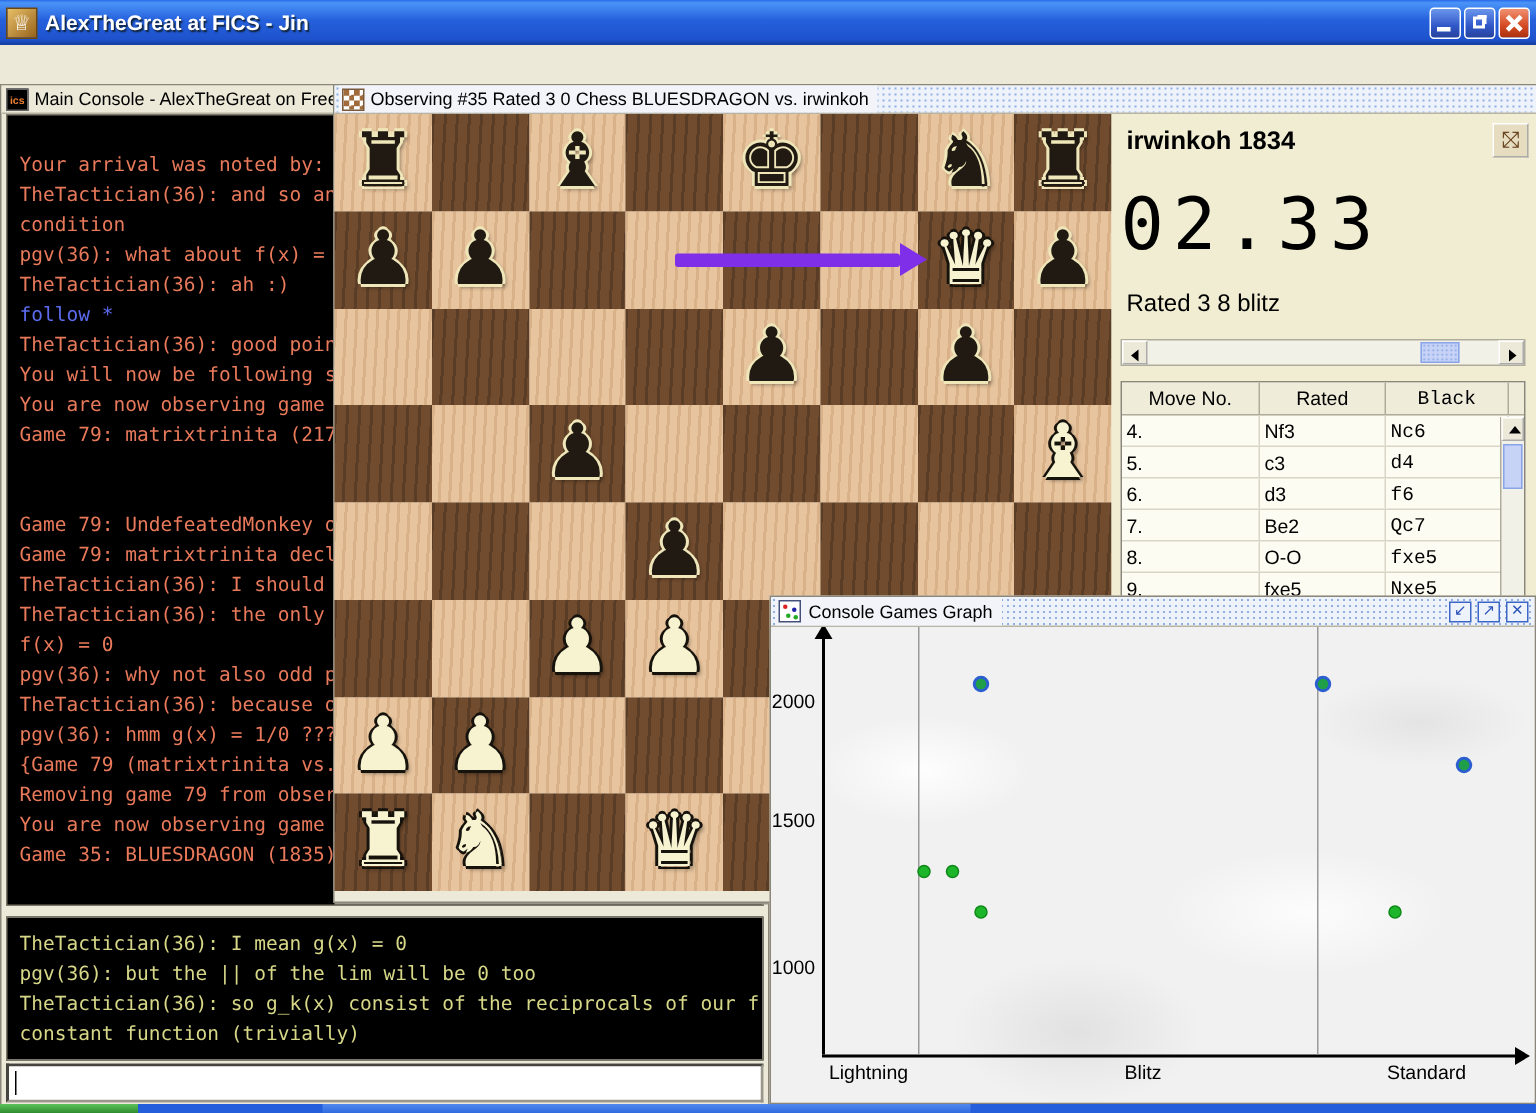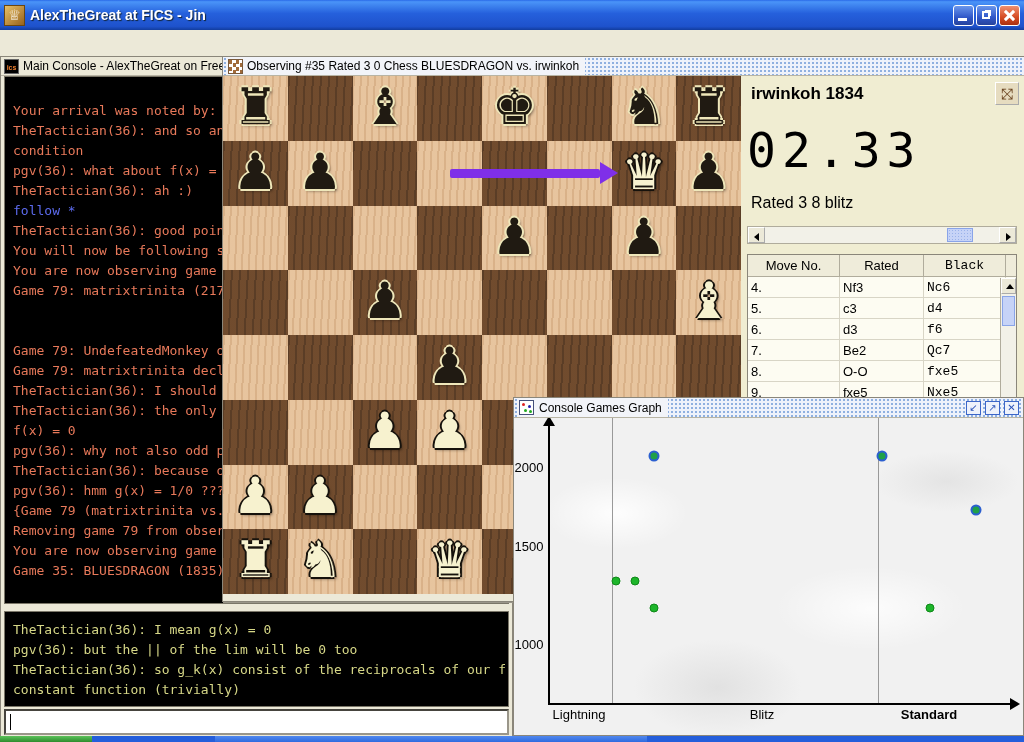--- a/index.html
+++ b/index.html
@@ -395,21 +395,21 @@
     <div class="graph" id="graph">
       <div class="gy-arrow"></div>
       <div class="gy-axis"></div>
       <div class="gx-axis"></div>
       <div class="gx-arrow"></div>
       <div class="gy-tick" style="top:42px;">2000</div>
       <div class="gy-tick" style="top:121px;">1500</div>
       <div class="gy-tick" style="top:219px;">1000</div>
       <div class="gx-cat" style="left:65px;">Lightning</div>
       <div class="gx-cat" style="left:224px;margin-left:24px;">Blitz</div>
-      <div class="gx-cat" style="left:415px;font-weight:bold;">Standard</div>
+      <div class="gx-cat" style="left:437px;">Standard</div>
     <div class="gx-divider" style="left: 98px;"></div>
         <div class="gx-divider" style="left: 364px;"></div>
         <div class="gpoint ringed" title="Blitz 2060" style="left: 140px; top: 38px;"></div>
         <div class="gpoint ringed" title="Standard 2060" style="left: 368px; top: 38px;"></div>
         <div class="gpoint ringed" title="Standard 1760" style="left: 462px; top: 92px;"></div>
         <div class="gpoint plain" title="Blitz 1365" style="left: 102px; top: 163px;"></div>
         <div class="gpoint plain" title="Blitz 1365" style="left: 121px; top: 163px;"></div>
         <div class="gpoint plain" title="Blitz 1210" style="left: 140px; top: 190px;"></div>
         <div class="gpoint plain" title="Standard 1210" style="left: 416px; top: 190px;"></div>
       </div>

